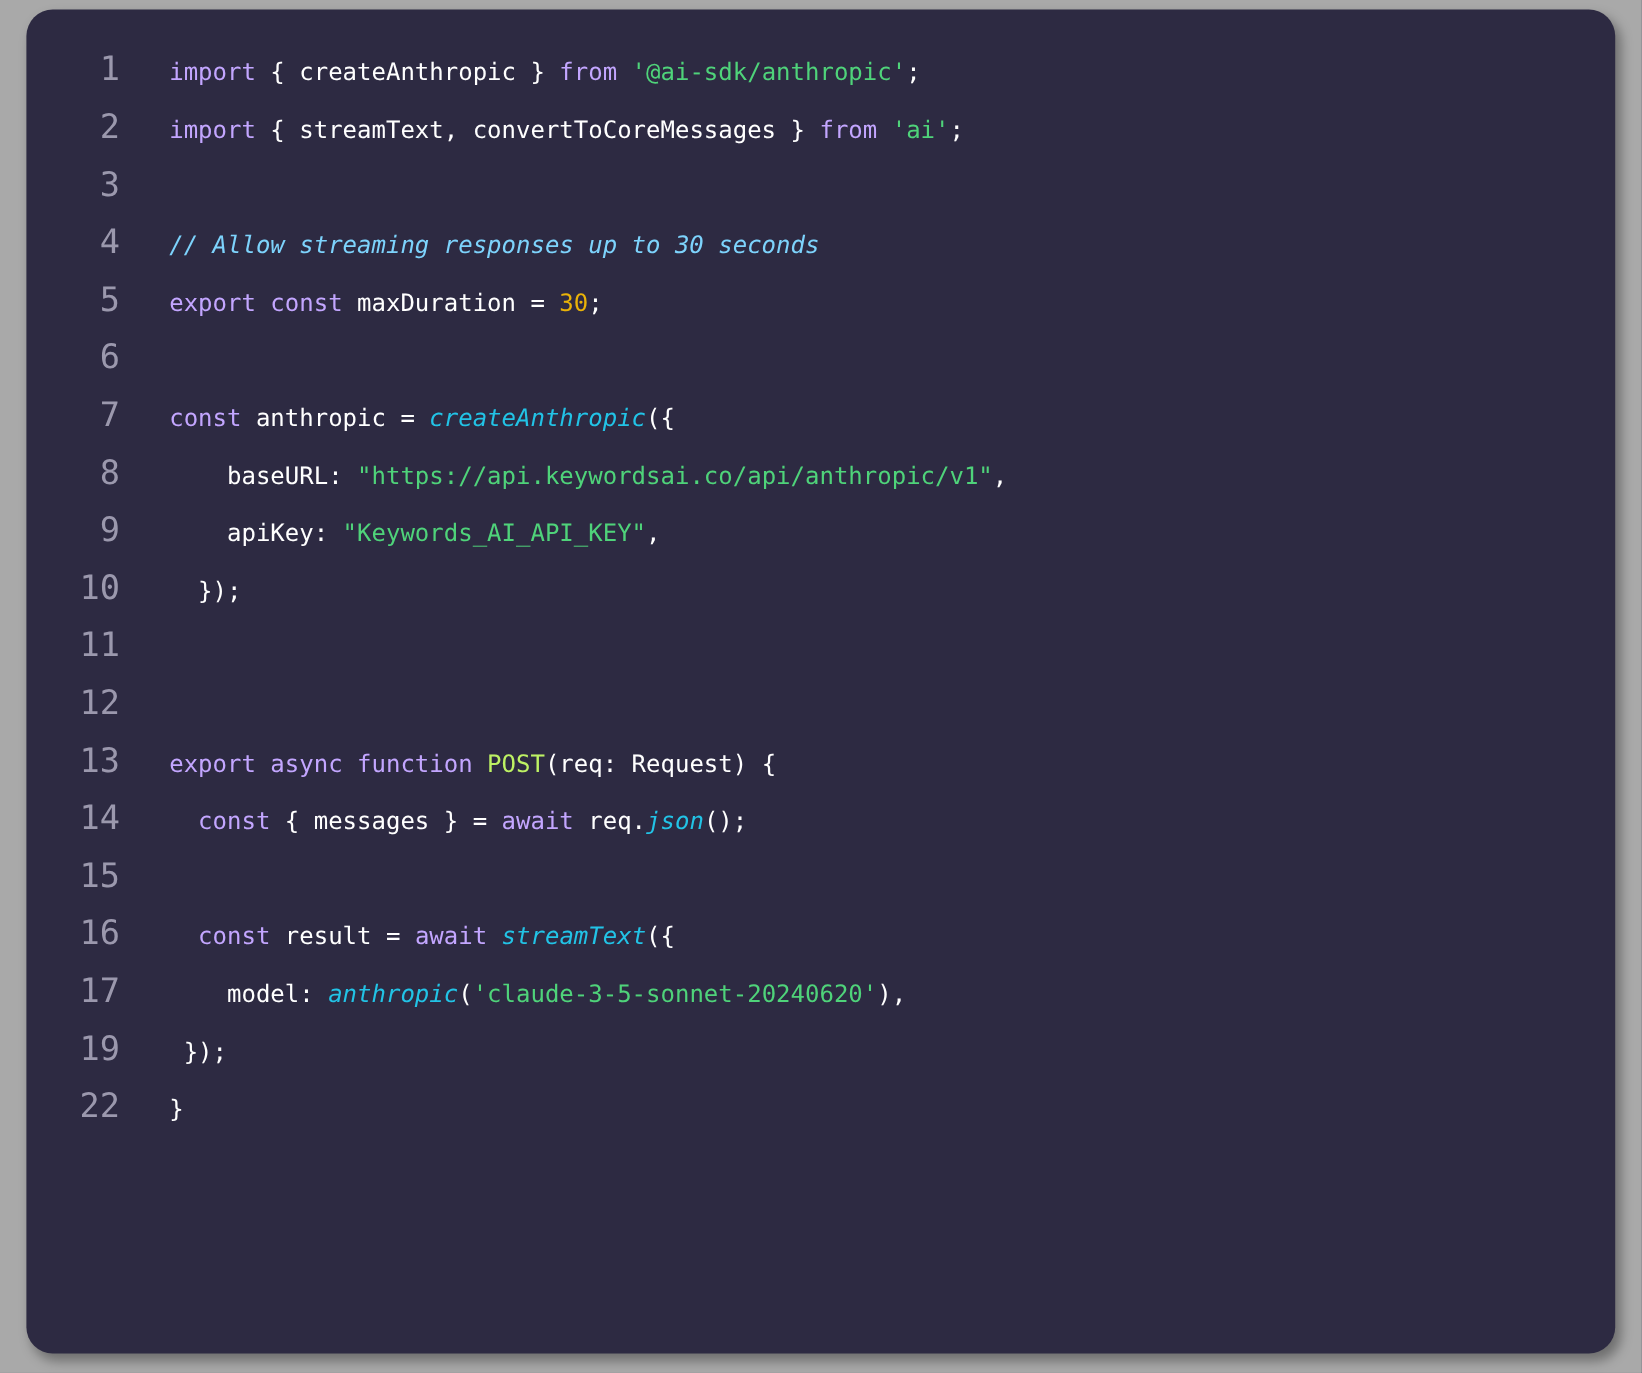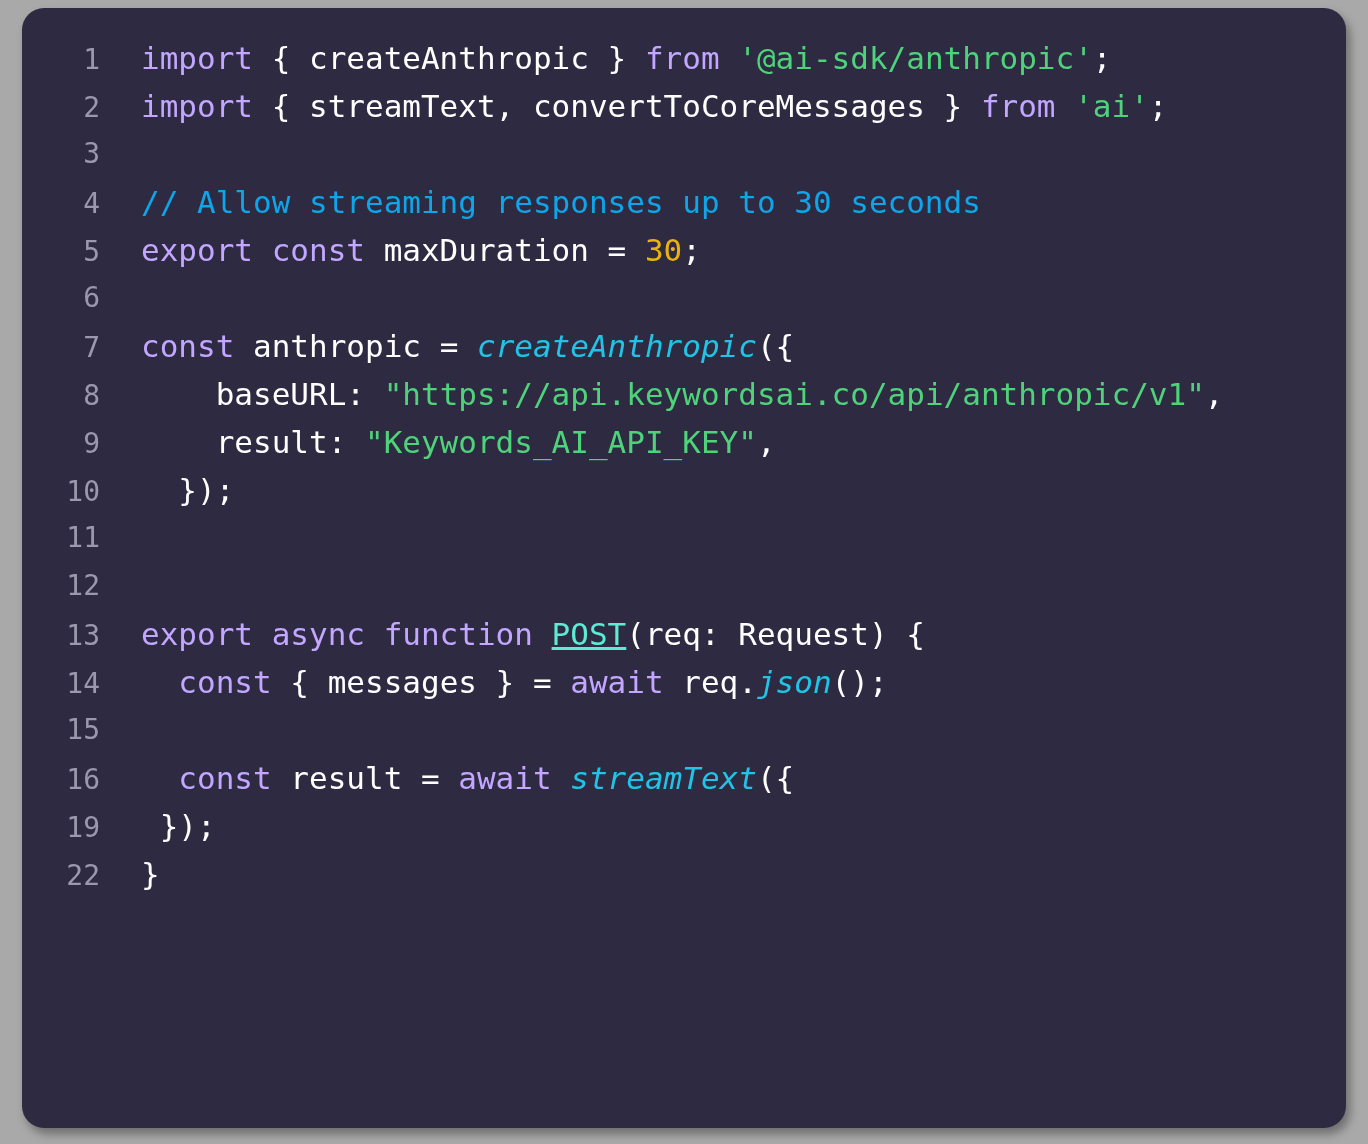--- a/index.html
+++ b/index.html
@@ -42,47 +42,48 @@
     text-align: right;
     color: #9b98ad;
     font-size: 28px;
     user-select: none;
     padding-right: 0;
   }
   .lc {
     padding-left: 41px;
     color: #ffffff;
     white-space: pre;
-    font-size: 31px;
+    font-size: 20px;
   }
   .tok-kw   { color: #c3a6ff; }
   .tok-str  { color: #4fd37a; }
   .tok-fn   { color: #22c3e6; font-style: italic; }
   .tok-num  { color: #eab308; }
-  .tok-post { color: #5eead4; text-decoration: underline; }
+  .tok-post { color: #bef264; }
   .tok-plain{ color: #ffffff; }
-  .tok-com  { color: #0ea5e9; }
+  .tok-com  { color: #7dd3fc; font-style: italic; }
 </style>
 </head>
 <body>
 
 <div id="code-panel">
   <div id="code-lines">
       <div class="code-line"><span class="ln">1</span><span class="lc"><span class="tok-kw">import</span><span class="tok-plain"> { createAnthropic } </span><span class="tok-kw">from</span><span class="tok-plain"> </span><span class="tok-str">'@ai-sdk/anthropic'</span><span class="tok-plain">;</span></span></div>
       <div class="code-line"><span class="ln">2</span><span class="lc"><span class="tok-kw">import</span><span class="tok-plain"> { streamText, convertToCoreMessages } </span><span class="tok-kw">from</span><span class="tok-plain"> </span><span class="tok-str">'ai'</span><span class="tok-plain">;</span></span></div>
       <div class="code-line"><span class="ln">3</span><span class="lc"></span></div>
       <div class="code-line"><span class="ln">4</span><span class="lc"><span class="tok-com">// Allow streaming responses up to 30 seconds</span></span></div>
       <div class="code-line"><span class="ln">5</span><span class="lc"><span class="tok-kw">export const</span><span class="tok-plain"> maxDuration = </span><span class="tok-num">30</span><span class="tok-plain">;</span></span></div>
       <div class="code-line"><span class="ln">6</span><span class="lc"></span></div>
       <div class="code-line"><span class="ln">7</span><span class="lc"><span class="tok-kw">const</span><span class="tok-plain"> anthropic = </span><span class="tok-fn">createAnthropic</span><span class="tok-plain">({</span></span></div>
       <div class="code-line"><span class="ln">8</span><span class="lc"><span class="tok-plain">    baseURL: </span><span class="tok-str">"https://api.keywordsai.co/api/anthropic/v1"</span><span class="tok-plain">,</span></span></div>
-      <div class="code-line"><span class="ln">9</span><span class="lc"><span class="tok-plain">    result: </span><span class="tok-str">"Keywords_AI_API_KEY"</span><span class="tok-plain">,</span></span></div>
+      <div class="code-line"><span class="ln">9</span><span class="lc"><span class="tok-plain">    apiKey: </span><span class="tok-str">"Keywords_AI_API_KEY"</span><span class="tok-plain">,</span></span></div>
       <div class="code-line"><span class="ln">10</span><span class="lc"><span class="tok-plain">  });</span></span></div>
       <div class="code-line"><span class="ln">11</span><span class="lc"></span></div>
       <div class="code-line"><span class="ln">12</span><span class="lc"></span></div>
       <div class="code-line"><span class="ln">13</span><span class="lc"><span class="tok-kw">export async function</span><span class="tok-plain"> </span><span class="tok-post">POST</span><span class="tok-plain">(req: Request) {</span></span></div>
       <div class="code-line"><span class="ln">14</span><span class="lc"><span class="tok-plain">  </span><span class="tok-kw">const</span><span class="tok-plain"> { messages } = </span><span class="tok-kw">await</span><span class="tok-plain"> req.</span><span class="tok-fn">json</span><span class="tok-plain">();</span></span></div>
       <div class="code-line"><span class="ln">15</span><span class="lc"></span></div>
       <div class="code-line"><span class="ln">16</span><span class="lc"><span class="tok-plain">  </span><span class="tok-kw">const</span><span class="tok-plain"> result = </span><span class="tok-kw">await</span><span class="tok-plain"> </span><span class="tok-fn">streamText</span><span class="tok-plain">({</span></span></div>
+      <div class="code-line"><span class="ln">17</span><span class="lc"><span class="tok-plain">    model: </span><span class="tok-fn">anthropic</span><span class="tok-plain">(</span><span class="tok-str">'claude-3-5-sonnet-20240620'</span><span class="tok-plain">),</span></span></div>
       <div class="code-line"><span class="ln">19</span><span class="lc"><span class="tok-plain"> });</span></span></div>
       <div class="code-line"><span class="ln">22</span><span class="lc"><span class="tok-plain">}</span></span></div>
     </div>
 </div>
 
 </body></html>

